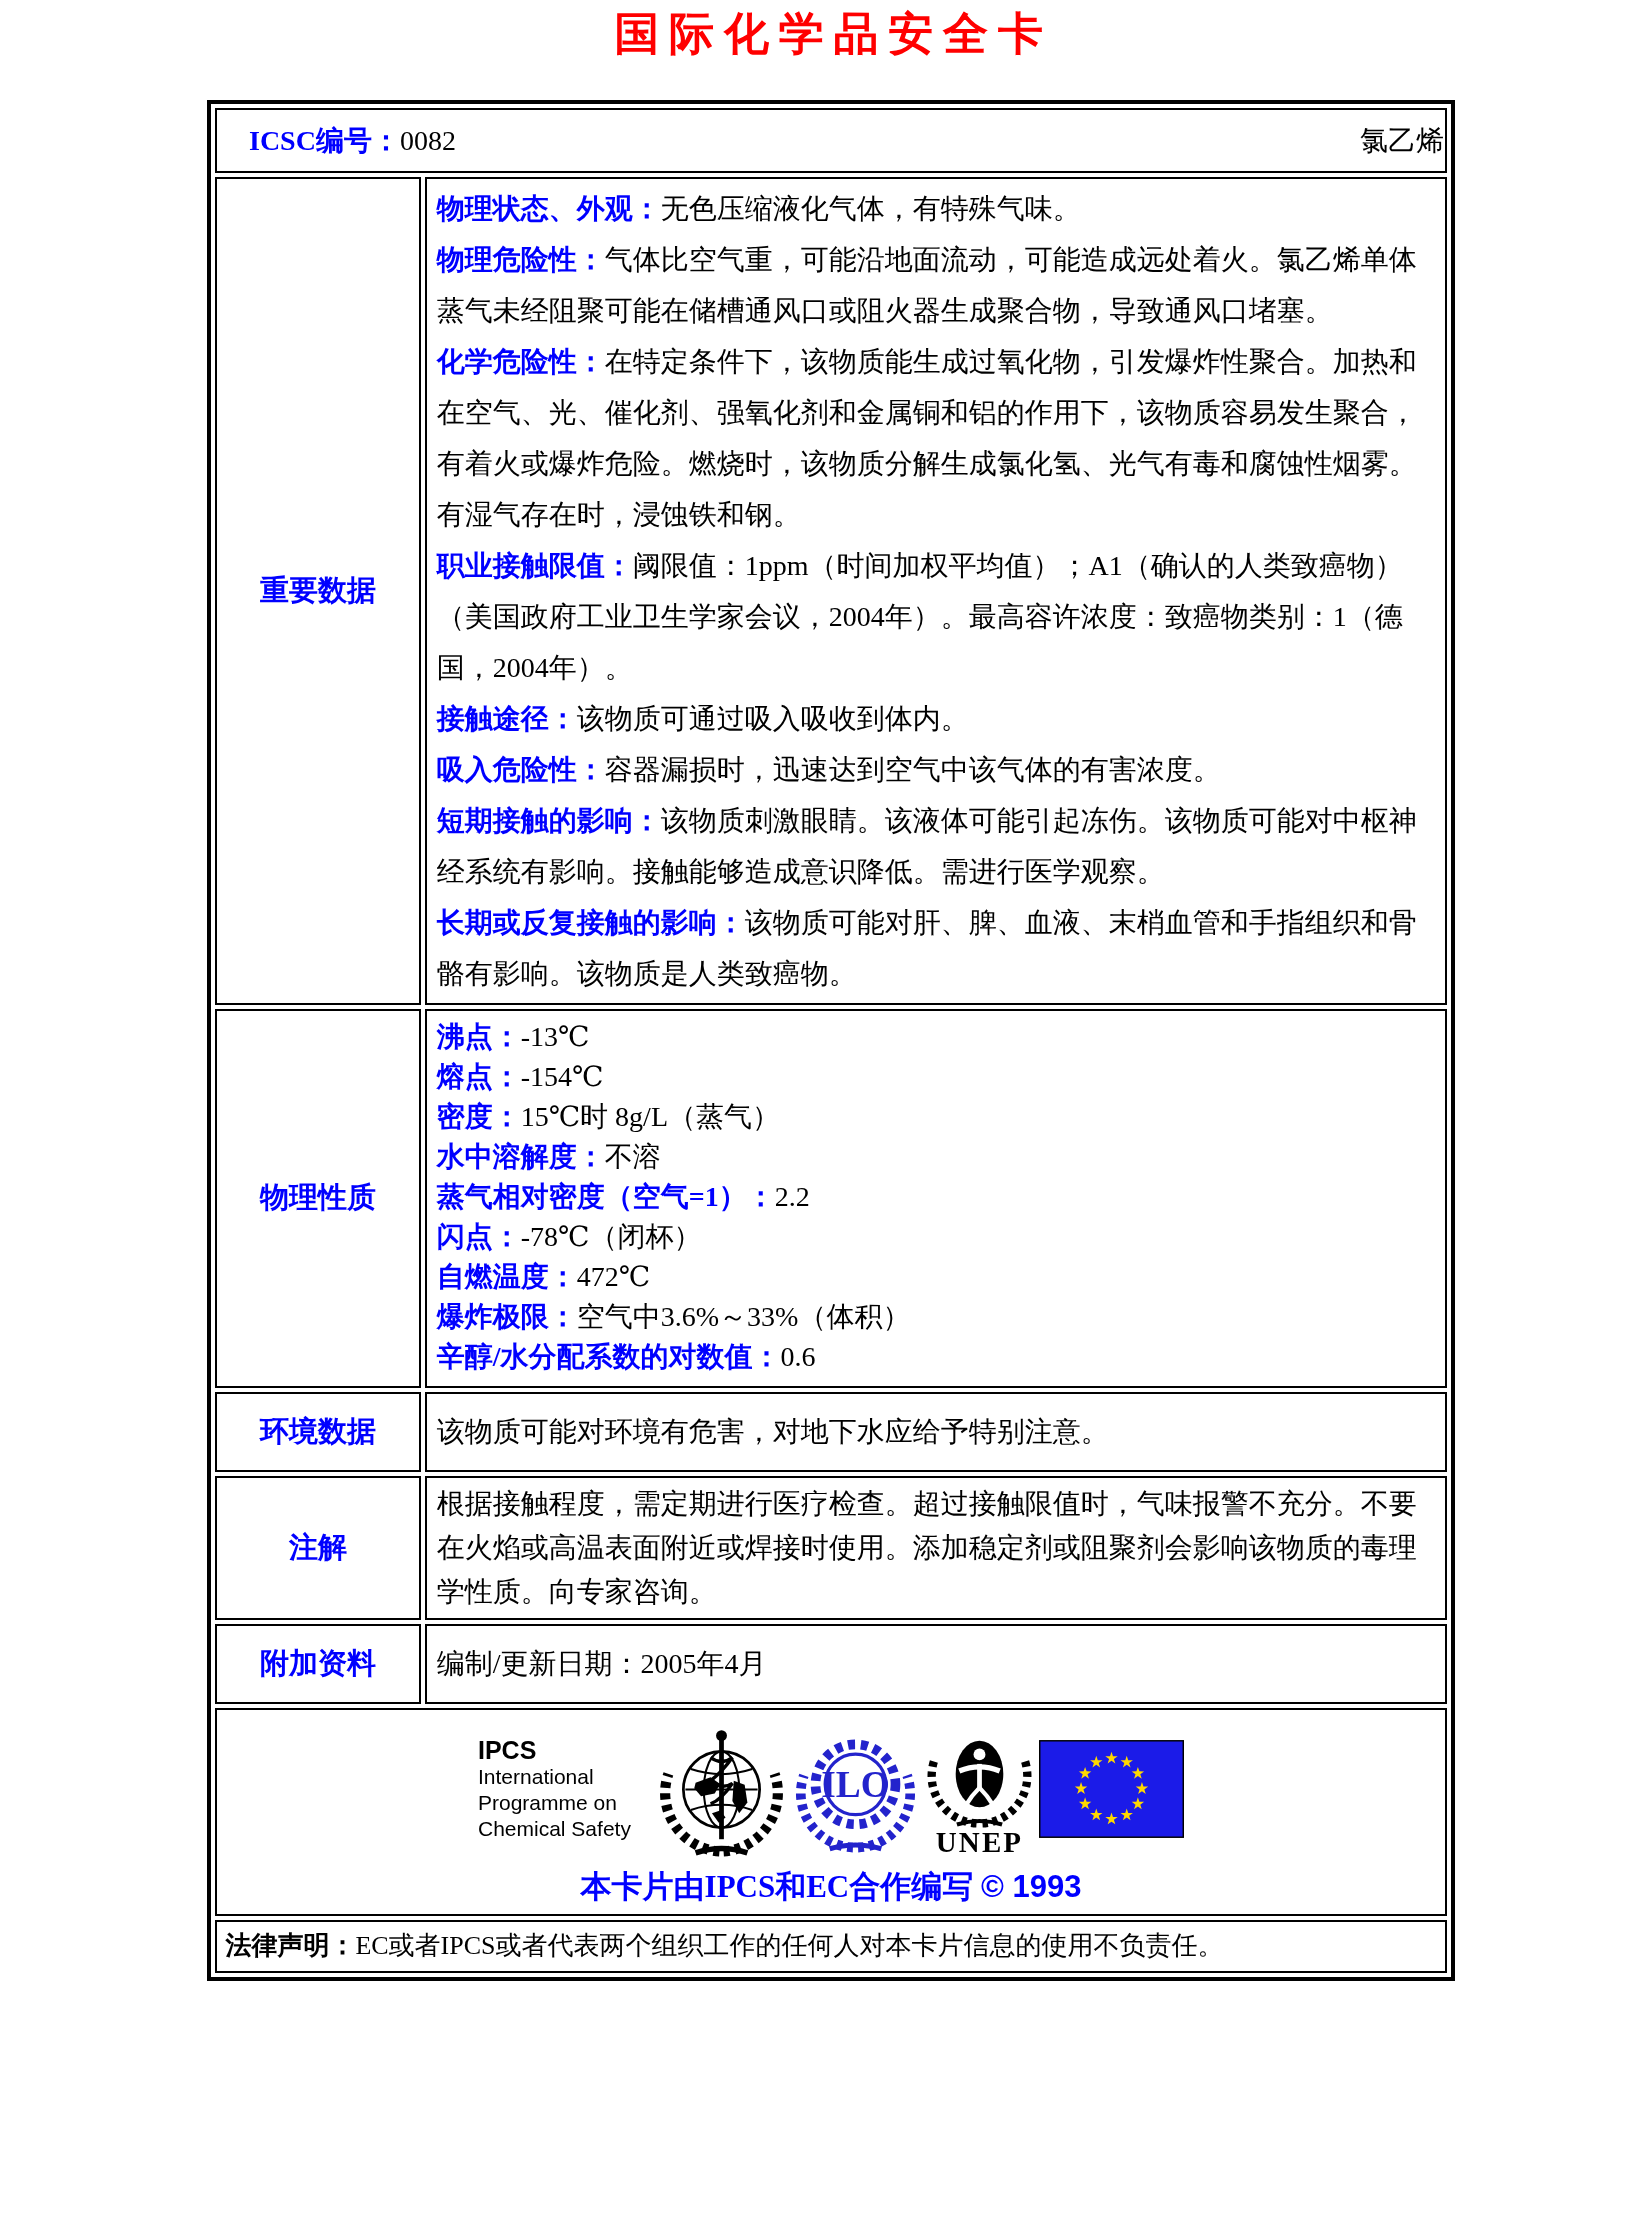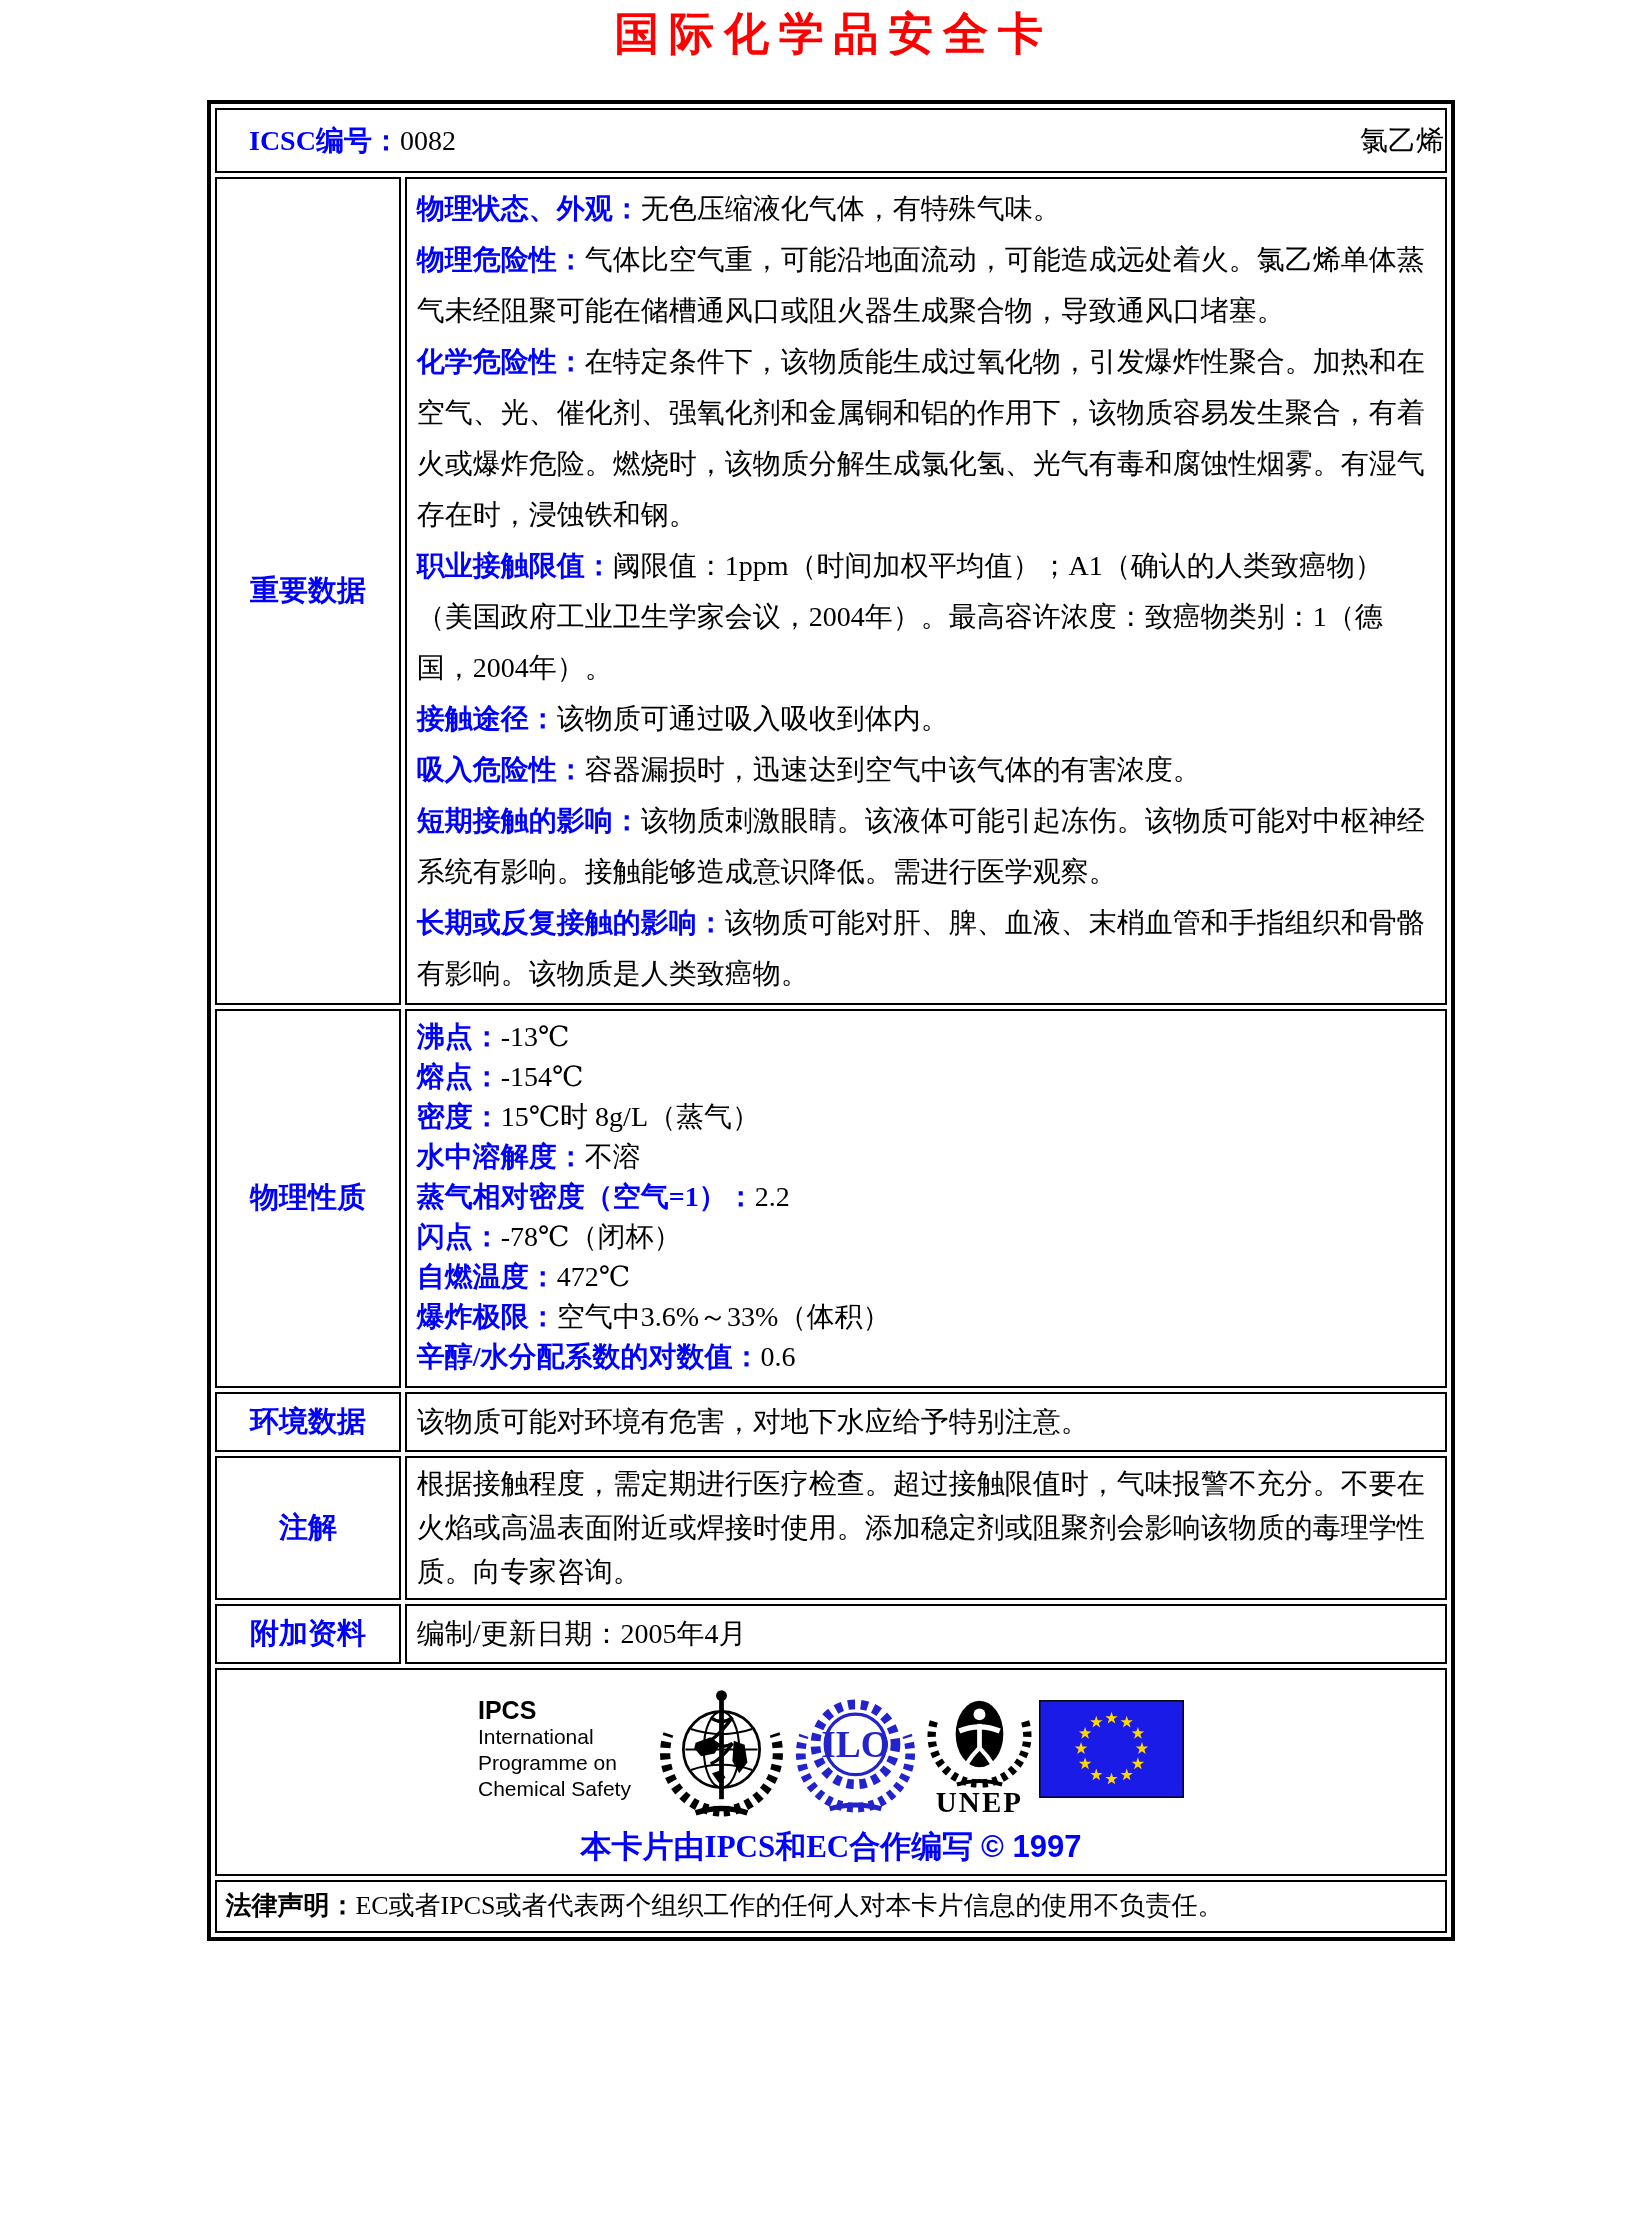--- a/index.html
+++ b/index.html
@@ -3,21 +3,21 @@
 <meta charset="utf-8">
 <style>
   html,body{margin:0;padding:0;background:#fff;}
   body{width:1651px;height:2216px;position:relative;
        font-family:"Liberation Serif","DejaVu Serif",serif;color:#000;}
   .page-title{position:absolute;top:4.2px;left:8px;width:100%;text-align:center;
        color:#ff0000;font-weight:bold;font-size:45px;letter-spacing:9.8px;}
   table.card{position:absolute;left:207px;top:100px;width:1248px;
        border:4.2px solid #000;border-collapse:separate;border-spacing:4.2px;background:#fff;}
   td{border:2.1px solid #000;background:#fff;vertical-align:middle;}
-  td.lbl{width:166px;text-align:center;color:#0000ff;font-weight:bold;font-size:29px;padding:8px;}
+  td.lbl{width:166px;text-align:center;color:#0000ff;font-weight:bold;font-size:29px;padding:18px;}
   td.ct{font-size:28px;padding:4.2px 9.8px;line-height:45px;}
   .hdr{display:flex;justify-content:space-between;align-items:center;min-height:59px;font-size:28px;margin-left:31px;}
   .hdr .k{color:#0000ff;font-weight:bold;}
   .seg{margin:0;line-height:51px;}
   .seg .k,.prop .k{color:#0000ff;font-weight:bold;}
   td.props{line-height:40px;padding:5.6px 9.8px;}
   .props-box{min-height:363px;}
   .prop{white-space:nowrap;font-size:28px;}
   td.envct{line-height:40px;padding:2.8px 9.8px;}
   td.notect{line-height:44px;padding:4.2px 9.8px;}
@@ -170,21 +170,21 @@
           <use href="#star" x="100" y="109"></use>
               <use href="#star" x="79" y="103.4"></use>
           <use href="#star" x="63.6" y="88"></use>
               <use href="#star" x="58" y="67"></use>
           <use href="#star" x="63.6" y="46"></use>
               <use href="#star" x="79" y="30.6"></use>
         </svg>
       </div>
       <div class="logo-caption">
         <span>本卡片由IPCS和EC合作编写</span>
-        <span class="cp">© 1997</span>
+        <span class="cp">© 1993</span>
       </div>
     </td>
   </tr>
 
   <tr>
     <td colspan="2" class="legal">
       <span class="k">法律声明：</span><span>EC或者IPCS或者代表两个组织工作的任何人对本卡片信息的使用不负责任。</span>
     </td>
   </tr>
 </tbody>

